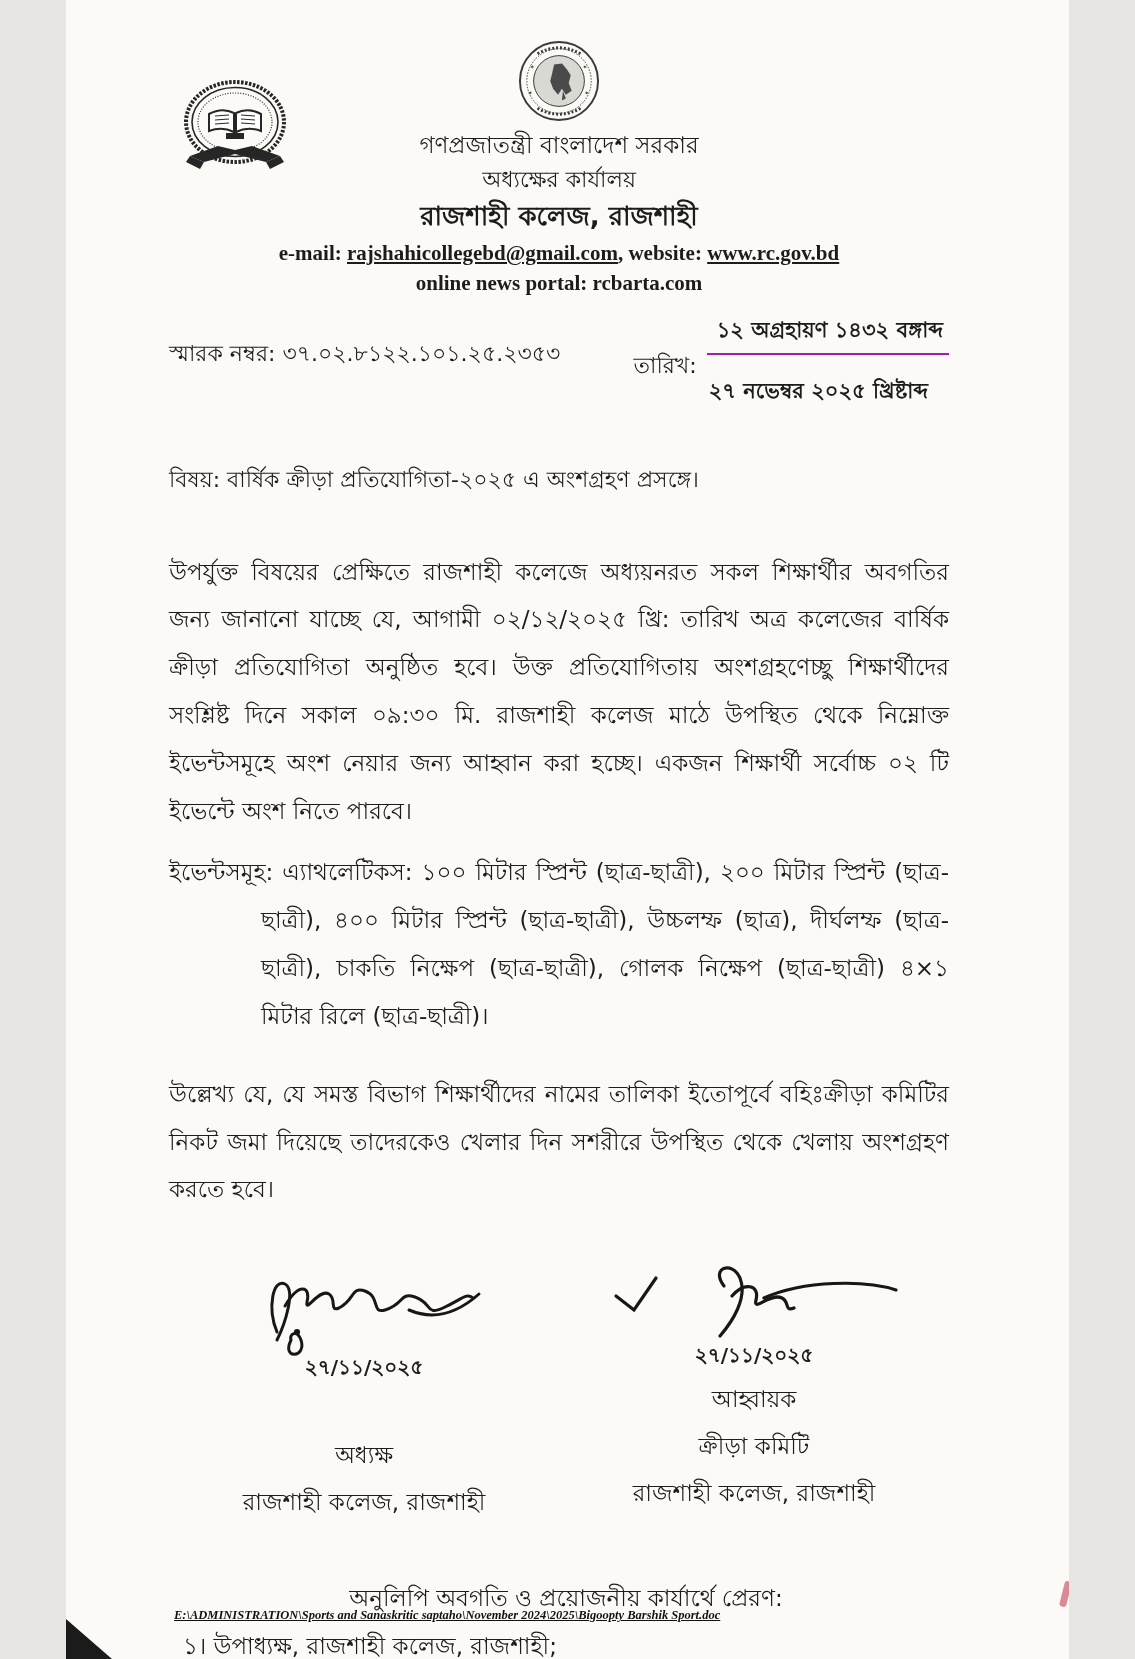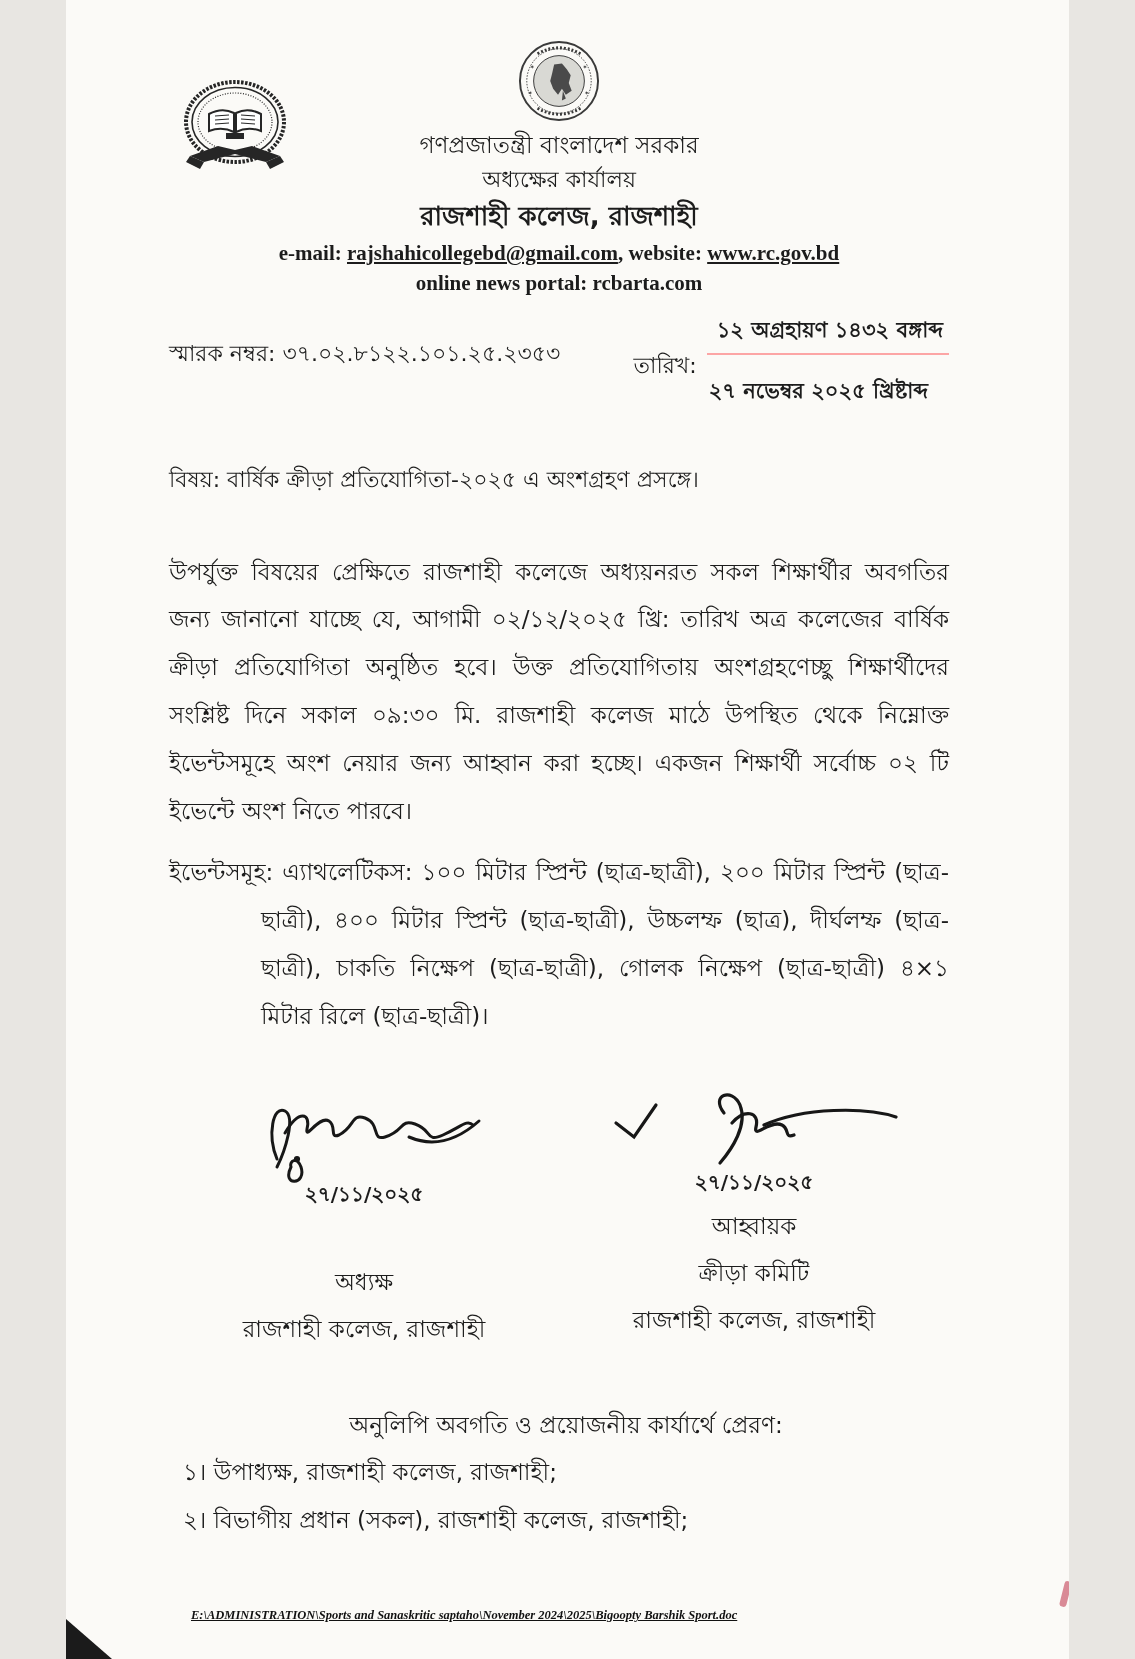--- a/index.html
+++ b/index.html
@@ -27,21 +27,21 @@
   .hdr-email  { font-family: "Liberation Serif", serif; font-weight: bold; font-size: 21px; margin-top: 5px; }
   .hdr-email .lnk { text-decoration: underline; }
   .hdr-portal { font-family: "Liberation Serif", serif; font-weight: bold; font-size: 21px; margin-top: 2px; }
 
   
   .memo-row { display: flex; justify-content: space-between; align-items: flex-start; margin-top: 16px; }
   .memo-no { font-size: 22px; padding-top: 22px; }
   .date-block { display: flex; align-items: center; gap: 10px; }
   .date-label { font-size: 22px; padding-top: 10px; }
   .date-stack { text-align: left; font-size: 21px; font-weight: bold; }
-  .date-top { padding: 0 6px 4px 10px; border-bottom: 2px solid #fca5a5; }
+  .date-top { padding: 0 6px 4px 10px; border-bottom: 2px solid #a21caf; }
   .date-bottom { padding: 20px 6px 0 2px; }
 
   
   .title { text-align: center; font-size: 29px; font-weight: bold; text-decoration: underline; text-underline-offset: 5px; margin-top: 42px; }
   .subject { font-size: 22px; margin-top: 52px; }
 
   
   .para { font-size: 23px; line-height: 2.08; text-align: justify; }
   .para1 { margin-top: 50px; }
   .events { margin-top: 14px; padding-left: 92px; text-indent: -92px; }
@@ -58,21 +58,21 @@
   .sig-col.left .sig-title { margin-top: 52px; }
   .sig-line { margin-top: 8px; }
 
   
   .dist { margin-top: 58px; padding-left: 14px; font-size: 23px; line-height: 1.55; }
   .dist-head { margin-bottom: 10px; text-align: center; }
   .dist-item { margin-top: 12px; }
 
   
   .footer {
-    position: absolute; left: 125px; bottom: 36px;
+    position: absolute; left: 108px; bottom: 36px;
     font-family: "Liberation Serif", serif; font-style: italic; font-weight: bold;
     font-size: 12.5px; text-decoration: underline; color: #111;
   }
 
   
   .corner-wedge {
     position: absolute; left: 0; bottom: 0; width: 0; height: 0;
     border-left: 46px solid #1b1b1b; border-top: 40px solid transparent;
   }
   .edge-mark { position: absolute; right: 0px; bottom: 52px; width: 7px; height: 26px;
@@ -145,20 +145,21 @@
           <div class="date-top">১২ অগ্রহায়ণ ১৪৩২ বঙ্গাব্দ</div>
           <div class="date-bottom">২৭ নভেম্বর ২০২৫ খ্রিষ্টাব্দ</div>
         </div>
       </div>
     </div>
 
     <div class="subject">বিষয়: বার্ষিক ক্রীড়া প্রতিযোগিতা-২০২৫ এ অংশগ্রহণ প্রসঙ্গে।</div>
 
     <div class="para para1">উপর্যুক্ত বিষয়ের প্রেক্ষিতে রাজশাহী কলেজে অধ্যয়নরত সকল শিক্ষার্থীর অবগতির জন্য জানানো যাচ্ছে যে, আগামী ০২/১২/২০২৫ খ্রি: তারিখ অত্র কলেজের বার্ষিক ক্রীড়া প্রতিযোগিতা অনুষ্ঠিত হবে। উক্ত প্রতিযোগিতায় অংশগ্রহণেচ্ছু শিক্ষার্থীদের সংশ্লিষ্ট দিনে সকাল ০৯:৩০ মি. রাজশাহী কলেজ মাঠে উপস্থিত থেকে নিম্নোক্ত ইভেন্টসমূহে অংশ নেয়ার জন্য আহ্বান করা হচ্ছে। একজন শিক্ষার্থী সর্বোচ্চ ০২ টি ইভেন্টে অংশ নিতে পারবে।</div>
     <div class="para events">ইভেন্টসমূহ: এ্যাথলেটিকস: ১০০ মিটার স্প্রিন্ট (ছাত্র-ছাত্রী), ২০০ মিটার স্প্রিন্ট (ছাত্র-ছাত্রী), ৪০০ মিটার স্প্রিন্ট (ছাত্র-ছাত্রী), উচ্চলম্ফ (ছাত্র), দীর্ঘলম্ফ (ছাত্র-ছাত্রী), চাকতি নিক্ষেপ (ছাত্র-ছাত্রী), গোলক নিক্ষেপ (ছাত্র-ছাত্রী) ৪×১ মিটার রিলে (ছাত্র-ছাত্রী)।</div>
+    <div class="para note">উল্লেখ্য যে, যে সমস্ত বিভাগ শিক্ষার্থীদের নামের তালিকা ইতোপূর্বে বহিঃক্রীড়া কমিটির নিকট জমা দিয়েছে তাদেরকেও খেলার দিন সশরীরে উপস্থিত থেকে খেলায় অংশগ্রহণ করতে হবে।</div>
 
     <div class="sig-row">
 
       <div class="sig-col left">
         <svg class="sig-svg" width="250" height="108" viewBox="0 0 250 108">
           <g fill="none" stroke="#171717" stroke-width="3" stroke-linecap="round">
             <path d="M38 84 C28 60 34 30 46 36 C57 42 46 76 38 92"></path>
             <path d="M46 58 C60 34 72 38 68 54 C66 66 80 40 90 46 C98 51 90 64 100 60 C116 52 112 38 126 43 C142 49 132 66 146 62 C166 56 160 44 176 49 C194 55 186 68 204 60 C222 52 228 44 234 50"></path>
             <path d="M170 62 C198 74 222 62 240 46"></path>
             <path d="M52 92 C42 112 68 110 62 92 C58 81 50 86 52 92"></path>

